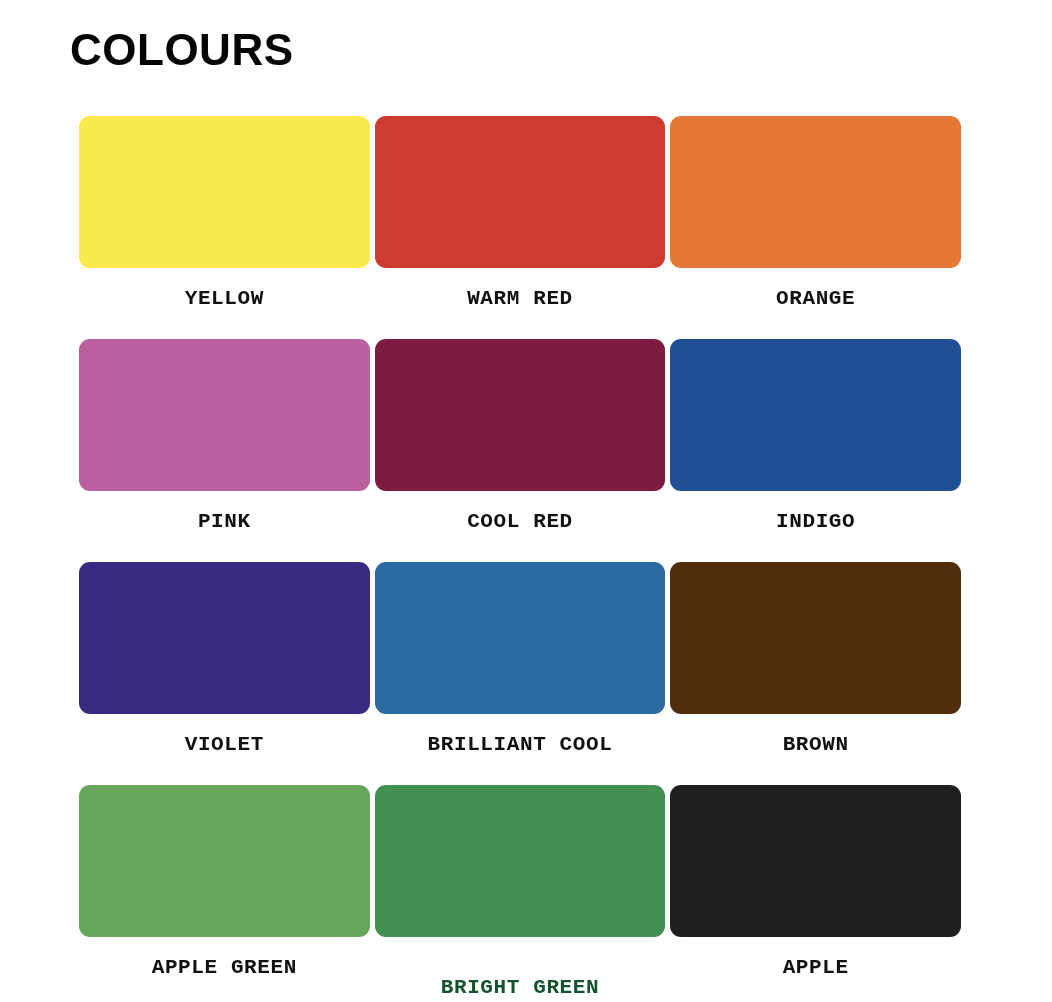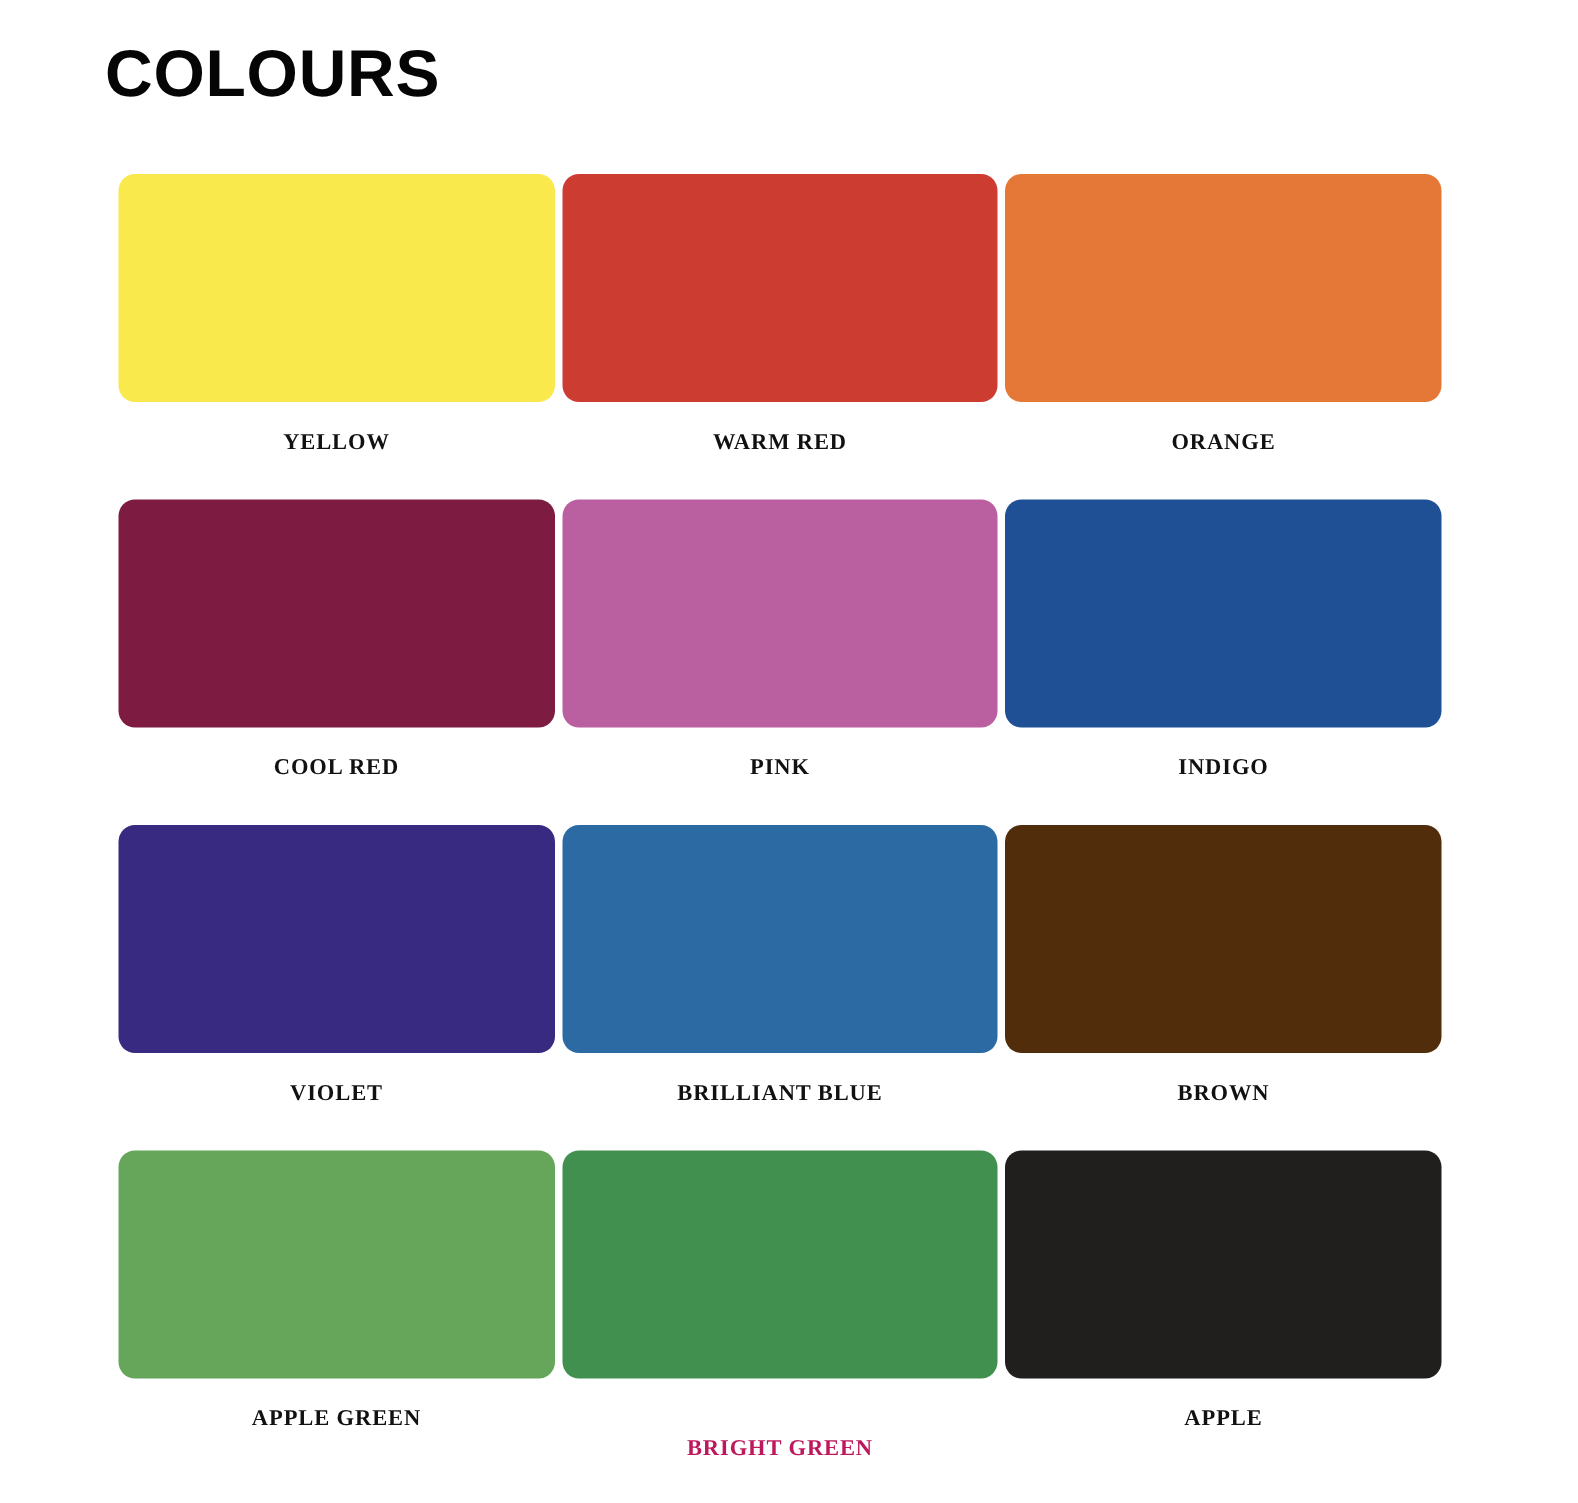--- a/index.html
+++ b/index.html
@@ -50,22 +50,22 @@
   }
   .swatch-chip {
     width: 100%;
     height: 152px;
     border-radius: 11px;
     box-sizing: border-box;
   }
   .swatch-label {
     margin-top: 20px;
     margin-bottom: 30px;
-    font-family: Liberation Serif, serif;
-    font-size: 15px;
+    font-family: Liberation Mono, monospace;
+    font-size: 21px;
     font-weight: bold;
     letter-spacing: 0.6px;
     color: #111111;
     text-align: center;
     line-height: 1;
     white-space: nowrap;
   }
 </style>
 </head>
 <body style="background: rgb(255, 255, 255);">
@@ -81,50 +81,50 @@
       </div>
       <div class="swatch-cell">
         <div class="swatch-chip" style="background-color: rgb(204, 60, 49);"></div>
         <div class="swatch-label" style="color: rgb(17, 17, 17);">WARM RED</div>
       </div>
       <div class="swatch-cell">
         <div class="swatch-chip" style="background-color: rgb(229, 120, 55);"></div>
         <div class="swatch-label" style="color: rgb(17, 17, 17);">ORANGE</div>
       </div>
       <div class="swatch-cell">
+        <div class="swatch-chip" style="background-color: rgb(186, 95, 159);"></div>
+        <div class="swatch-label" style="color: rgb(17, 17, 17);">PINK</div>
+      </div>
+      <div class="swatch-cell">
         <div class="swatch-chip" style="background-color: rgb(125, 28, 64);"></div>
         <div class="swatch-label" style="color: rgb(17, 17, 17);">COOL RED</div>
-      </div>
-      <div class="swatch-cell">
-        <div class="swatch-chip" style="background-color: rgb(186, 95, 159);"></div>
-        <div class="swatch-label" style="color: rgb(17, 17, 17);">PINK</div>
       </div>
       <div class="swatch-cell">
         <div class="swatch-chip" style="background-color: rgb(31, 80, 150);"></div>
         <div class="swatch-label" style="color: rgb(17, 17, 17); text-align: right;">INDIGO</div>
       </div>
       <div class="swatch-cell">
         <div class="swatch-chip" style="background-color: rgb(55, 42, 128);"></div>
         <div class="swatch-label" style="color: rgb(17, 17, 17);">VIOLET</div>
       </div>
       <div class="swatch-cell">
         <div class="swatch-chip" style="background-color: rgb(44, 106, 163);"></div>
-        <div class="swatch-label" style="color: rgb(17, 17, 17);">BRILLIANT BLUE</div>
+        <div class="swatch-label" style="color: rgb(17, 17, 17);">BRILLIANT COOL</div>
       </div>
       <div class="swatch-cell">
         <div class="swatch-chip" style="background-color: rgb(81, 45, 11);"></div>
         <div class="swatch-label" style="color: rgb(17, 17, 17);">BROWN</div>
       </div>
       <div class="swatch-cell">
         <div class="swatch-chip" style="background-color: rgb(101, 166, 91);"></div>
         <div class="swatch-label" style="color: rgb(17, 17, 17);">APPLE GREEN</div>
       </div>
       <div class="swatch-cell">
         <div class="swatch-chip" style="background-color: rgb(65, 144, 79);"></div>
-        <div class="swatch-label" style="color: #be185d; margin-top: 40px;">BRIGHT GREEN</div>
+        <div class="swatch-label" style="color: #14532d; margin-top: 40px;">BRIGHT GREEN</div>
       </div>
       <div class="swatch-cell">
         <div class="swatch-chip" style="background-color: rgb(33, 30, 30);"></div>
         <div class="swatch-label" style="color: rgb(17, 17, 17);">APPLE</div>
       </div>
     </div>
 
 </div>
 
 </body></html>

